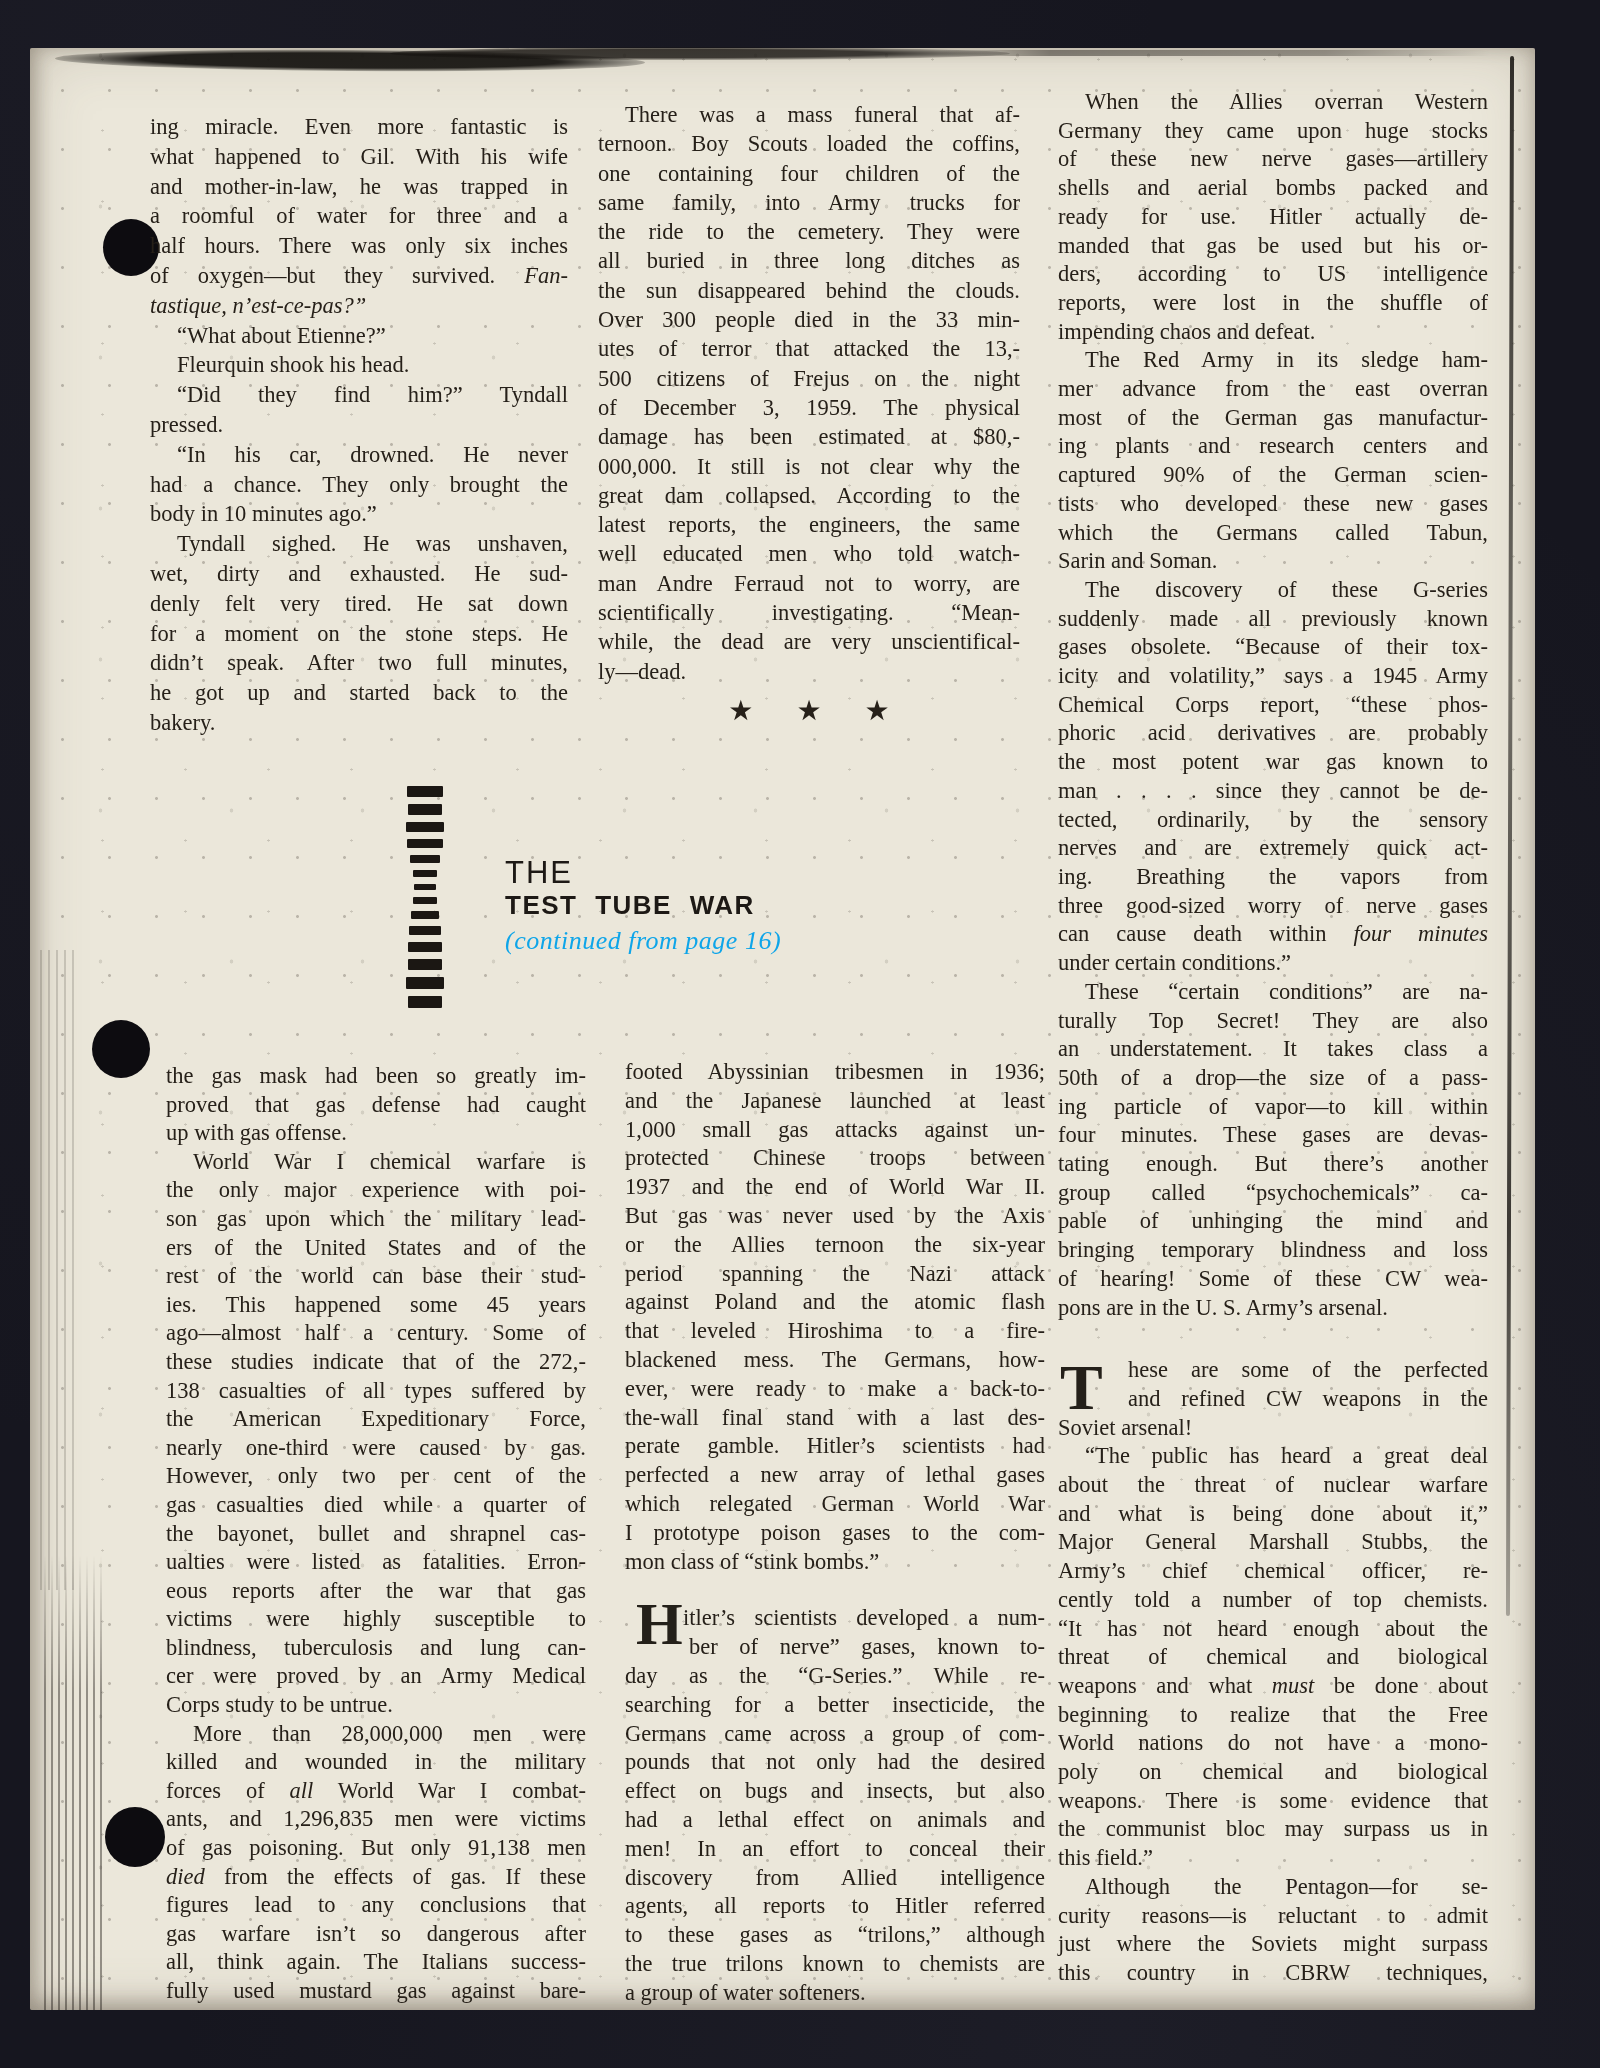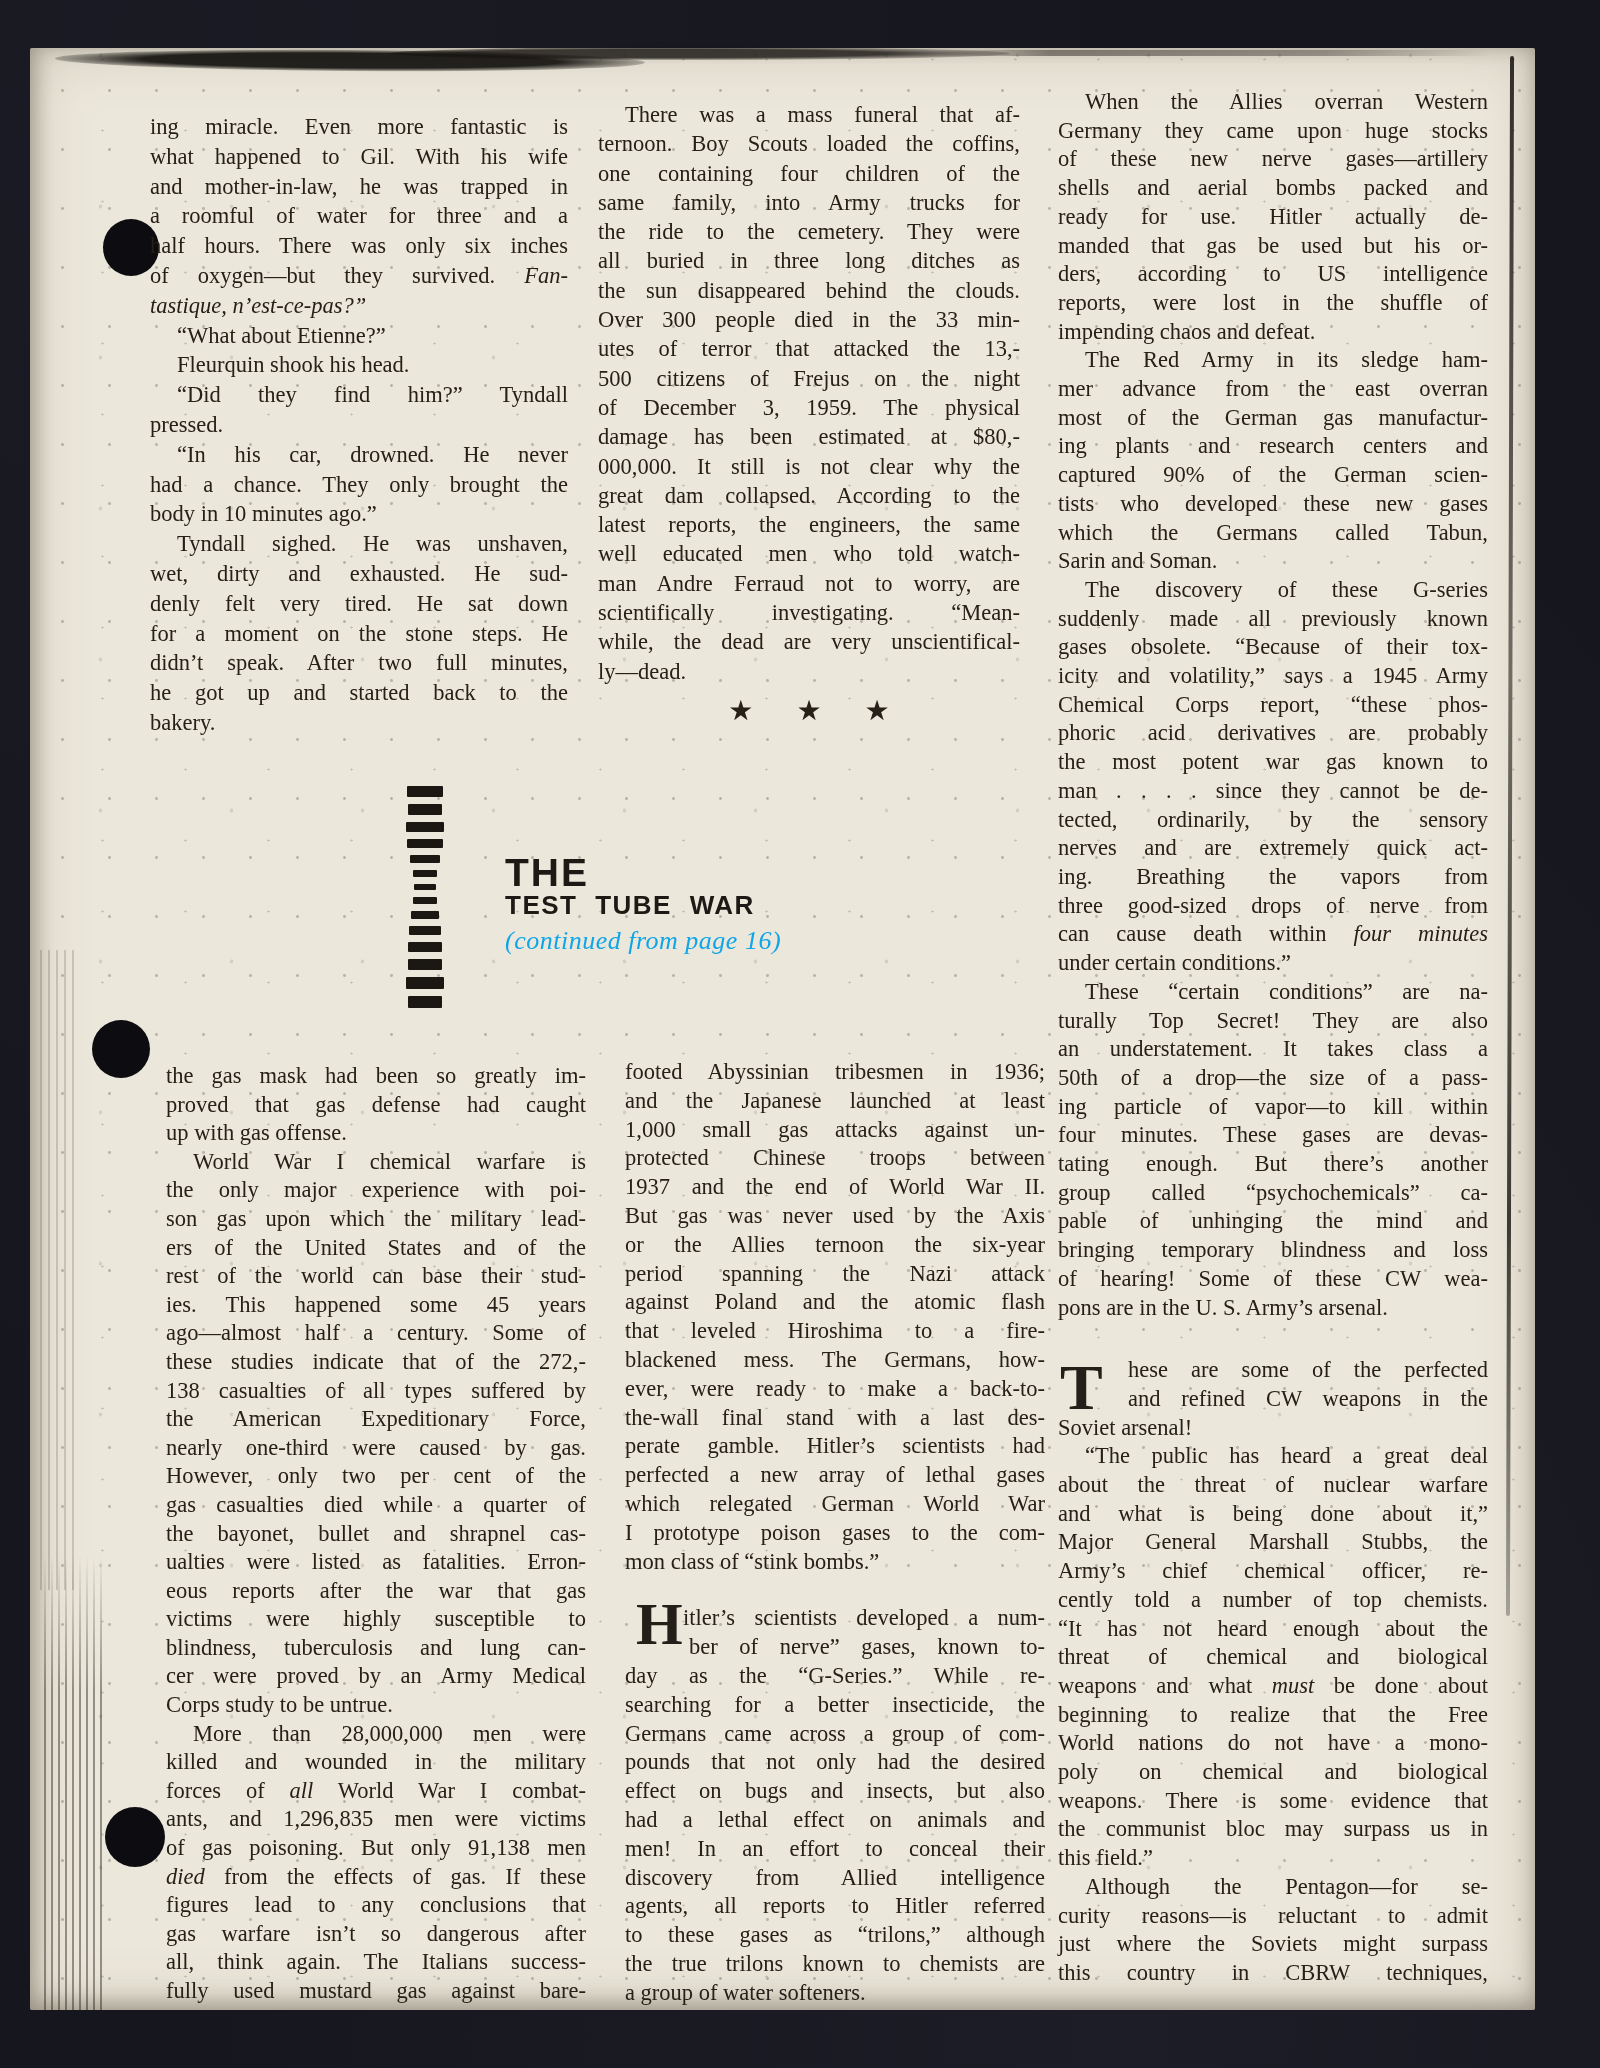--- a/index.html
+++ b/index.html
@@ -62,21 +62,21 @@
   .col2-bot{left:625px;top:1058px;width:420px;line-height:28.8px;}
   .line{text-align:justify;text-align-last:justify;}
   .line.end{text-align-last:left;}
   .line.ind{padding-left:27px;}
   .line i{font-style:italic;}
   .line.stars-line{text-align:center;text-align-last:center;font-size:28px;letter-spacing:18px;padding-top:10px;padding-left:18px;}
   .spacer{width:100%;}
 
   
   .title-block{position:absolute;left:505px;top:856px;color:#1d1915;}
-  .title-the{font-family:"Liberation Sans", sans-serif;font-weight:bold;font-size:39px;letter-spacing:2px;line-height:33px;}
+  .title-the{font-family:"Liberation Sans", sans-serif;font-weight:normal;font-size:31px;letter-spacing:2px;line-height:33px;}
   .title-main{font-family:"Liberation Sans", sans-serif;font-weight:bold;font-size:26px;letter-spacing:1.5px;word-spacing:9px;line-height:33px;}
   .title-cont{font-size:26px;font-style:italic;letter-spacing:.5px;margin-top:4px;color:#0ea5e9;}
 
   
   .ladder{position:absolute;left:405px;top:786px;width:40px;display:flex;flex-direction:column;align-items:center;gap:7px;}
   .ladder .bar{background:#1b1713;border-radius:1px;}
 
   .drop-cap{position:absolute;font-weight:bold;color:#242019;line-height:1;}
   .drop-cap-t{left:1060px;top:1356px;font-size:64px;}
   .drop-cap-h{left:636px;top:1594px;font-size:60px;}
@@ -193,21 +193,21 @@
     <div class="line">suddenly made all previously known</div>
     <div class="line">gases obsolete. “Because of their tox-</div>
     <div class="line">icity and volatility,” says a 1945 Army</div>
     <div class="line">Chemical Corps report, “these phos-</div>
     <div class="line">phoric acid derivatives are probably</div>
     <div class="line">the most potent war gas known to</div>
     <div class="line">man . . . . since they cannot be de-</div>
     <div class="line">tected, ordinarily, by the sensory</div>
     <div class="line">nerves and are extremely quick act-</div>
     <div class="line">ing. Breathing the vapors from</div>
-    <div class="line">three good-sized drops of nerve from</div>
+    <div class="line">three good-sized worry of nerve gases</div>
     <div class="line">can cause death within <i>four minutes</i></div>
     <div class="line end">under certain conditions.”</div>
     <div class="line ind">These “certain conditions” are na-</div>
     <div class="line">turally Top Secret! They are also</div>
     <div class="line">an understatement. It takes class a</div>
     <div class="line">50th of a drop—the size of a pass-</div>
     <div class="line">ing particle of vapor—to kill within</div>
     <div class="line">four minutes. These gases are devas-</div>
     <div class="line">tating enough. But there’s another</div>
     <div class="line">group called “psychochemicals” ca-</div>

